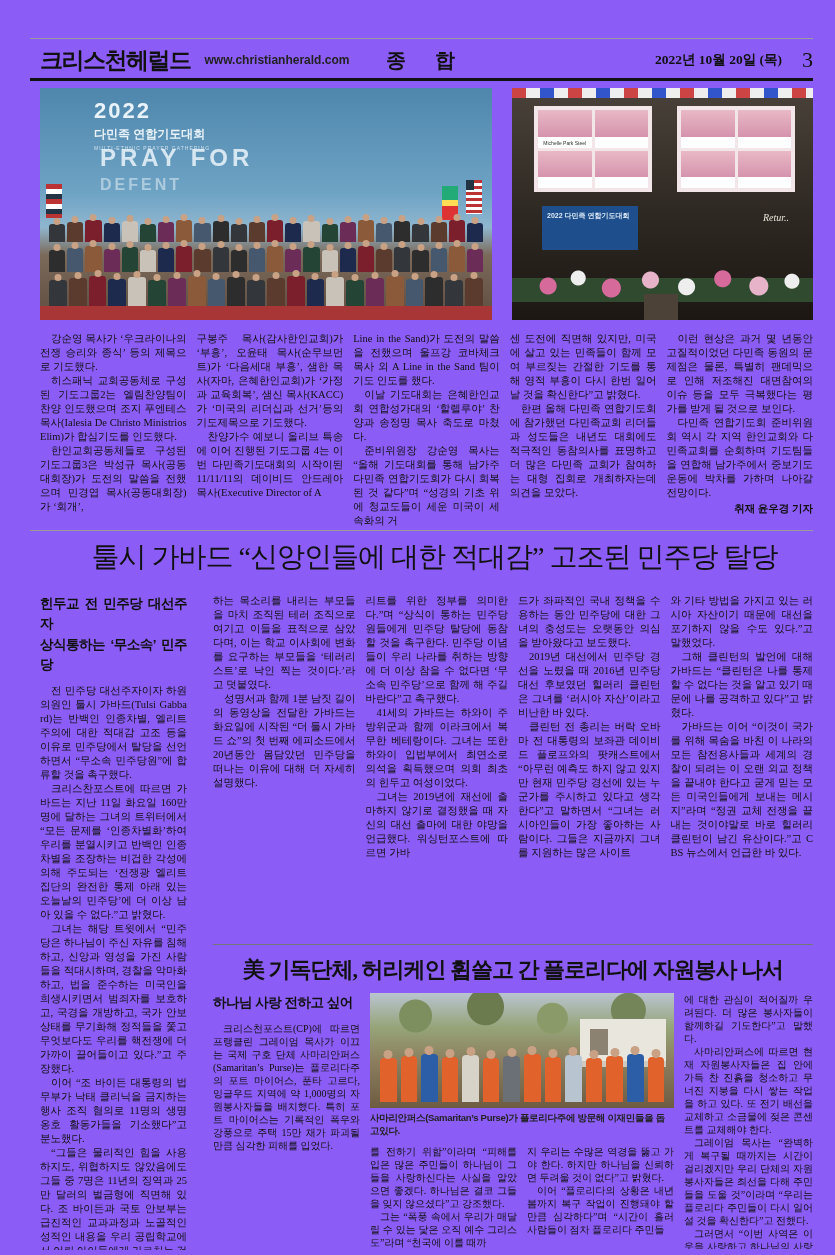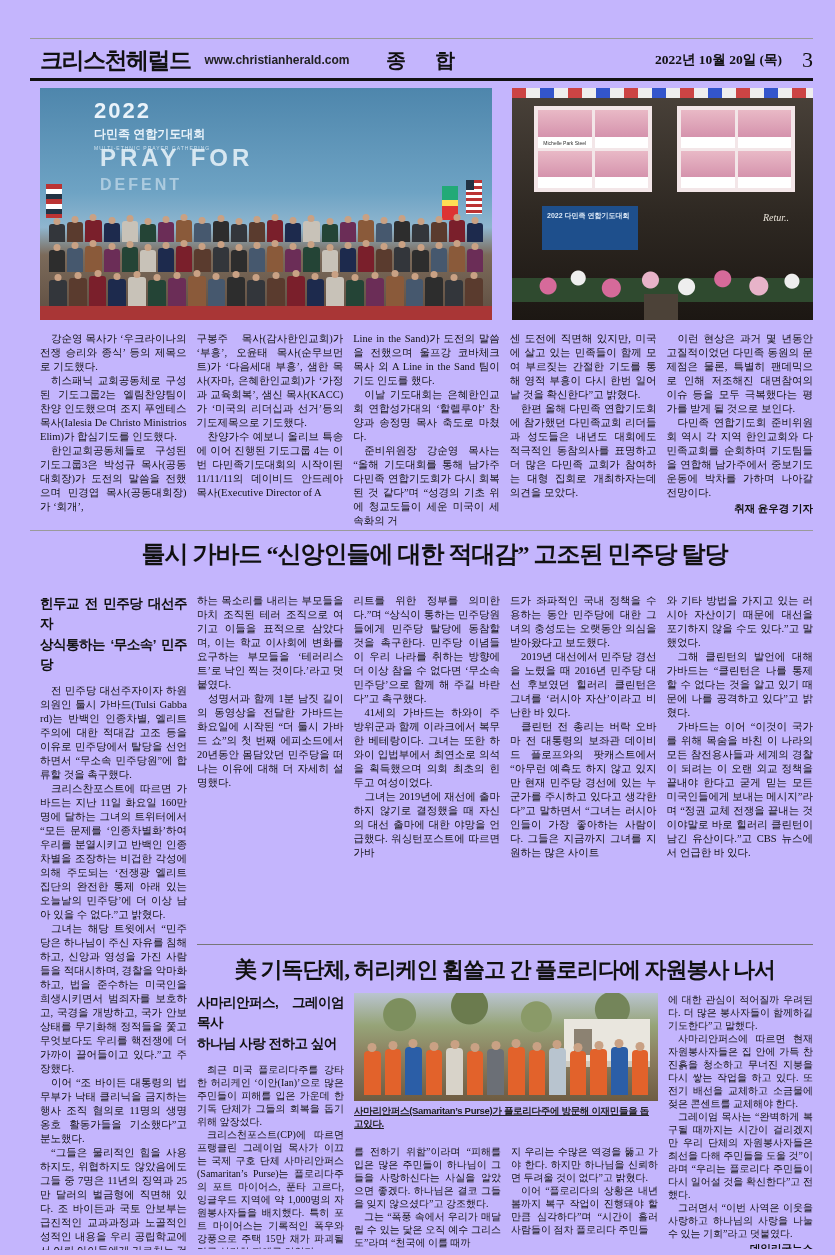--- a/index.html
+++ b/index.html
@@ -1,16 +1,16 @@
 <!DOCTYPE html>
 <html lang="ko"><head>
 <meta charset="utf-8">
 <style>
   html,body{margin:0;padding:0;background:#e8e8e8;}
-  .page{position:relative;width:835px;height:1255px;background:#c4b5fd;margin:0 auto;
+  .page{position:relative;width:835px;height:1255px;background:#8b5cf6;margin:0 auto;
         font-family:"Liberation Serif","DejaVu Serif",serif;color:#111;overflow:hidden;}
   .rule{position:absolute;left:30px;right:22px;border-top:1px solid #9a9a9a;}
   .rule.thick{border-top:3px solid #111;}
   
   .hdr{position:absolute;top:44px;left:40px;right:22px;height:32px;display:flex;align-items:center;}
   .masthead{font-family:"Liberation Sans",sans-serif;font-weight:bold;font-size:23px;letter-spacing:-1.5px;}
   .hdr-url{margin-left:14px;font-family:"Liberation Sans",sans-serif;font-weight:bold;font-size:12px;color:#222;}
   .hdr-section{position:absolute;left:50%;transform:translateX(-50%);font-weight:bold;font-size:20px;letter-spacing:12px;}
   .hdr-right{margin-left:auto;display:flex;align-items:center;}
   .hdr-date{font-weight:bold;font-size:13.5px;}
@@ -63,23 +63,23 @@
   
   .col{overflow:hidden;text-align:justify;}
   .para{margin:0;font-size:10.5px;line-height:14px;text-indent:11px;word-break:break-all;}
   .para.cont{text-indent:0;}
   .byline{font-size:10.5px;font-weight:bold;text-align:right;margin-top:2px;}
   .subhead{font-family:"Liberation Sans",sans-serif;font-weight:bold;font-size:13.5px;line-height:1.5;margin-bottom:9px;letter-spacing:-0.5px;}
   
   .top-article{position:absolute;top:332px;left:40px;right:22px;height:194px;display:flex;gap:10px;}
   .top-article .col{flex:1;}
   
-  .headline1{position:absolute;top:538px;left:40px;right:6px;text-align:center;font-weight:bold;
-    font-size:24px;letter-spacing:-1px;}
-  .main-body{position:absolute;top:594px;left:40px;right:22px;height:656px;display:flex;gap:10px;}
+  .headline1{position:absolute;top:538px;left:40px;right:6px;text-align:center;font-weight:normal;
+    font-size:28px;letter-spacing:-1px;}
+  .main-body{position:absolute;top:594px;left:40px;right:22px;height:656px;display:flex;gap:26px;}
   .main-col1{width:147px;flex:none;height:100%;}
   .right-region{flex:1;display:flex;flex-direction:column;}
   .main-cols{display:flex;gap:10px;height:342px;}
   .main-cols .col{flex:1;}
   .divider2{border:0;border-top:1px solid #777;margin:8px 0 0;}
   
   .headline2{text-align:center;font-weight:bold;font-size:22px;letter-spacing:-1px;padding:10px 0 8px;}
   .bottom-grid{display:flex;gap:10px;height:256px;}
   .bottom-grid .para{font-size:10px;line-height:13px;text-indent:10px;}
   .bottom-grid .para.cont{text-indent:0;}
@@ -93,21 +93,21 @@
       radial-gradient(circle at 60% 22%,#8a9a68 0 15px,transparent 16px),
       radial-gradient(circle at 85% 15%,#74855a 0 17px,transparent 18px),
       linear-gradient(180deg,#b9c4d0 0%,#96a478 30%,#8b7d5e 60%,#6e5c42 100%);}
   .bhouse{position:absolute;right:8px;top:26px;width:86px;height:48px;background:#e9e6de;
     box-shadow:inset 0 -6px 0 #cfcabd;}
   .bhouse::before{content:"";position:absolute;left:10px;top:10px;width:18px;height:26px;background:#8c8272;}
   .bpeople{position:absolute;left:0;right:0;bottom:6px;}
   .bpeople .person{border-radius:4px 4px 0 0;margin:0 2px;}
   .bpeople .person::before{width:9px;height:9px;top:-8px;}
   .bcaption{font-family:"Liberation Sans",sans-serif;font-weight:bold;font-size:9.5px;color:#222;
-    margin:4px 0 14px;letter-spacing:-0.3px;text-decoration:underline;}
+    margin:4px 0 7px;letter-spacing:-0.3px;}
   .bmid-cols{display:flex;gap:10px;flex:1;}
   .bmid-cols .col{flex:1;}
 </style>
 </head>
 <body>
 
 <div class="page">
 
   <div class="rule" style="top:38px"></div>
   <div class="hdr">
@@ -304,25 +304,23 @@
           </div>
       </div>
 
       <hr class="divider2">
 
       <h2 class="headline2" style="margin:0">美 기독단체, 허리케인 휩쓸고 간 플로리다에 자원봉사 나서</h2>
 
       <div class="bottom-grid">
         <div class="bcolA col">
           <div class="subhead">
-            <div>사마리안퍼스, 그레이엄 목사</div>
             <div>하나님 사랑 전하고 싶어</div>
           </div>
           <div>
-              <p class="para">최근 미국 플로리다주를 강타한 허리케인 ‘이안(Ian)’으로 많은 주민들이 피해를 입은 가운데 한 기독 단체가 그들의 회복을 돕기 위해 앞장섰다.</p>
               <p class="para">크리스천포스트(CP)에 따르면 프랭클린 그레이엄 목사가 이끄는 국제 구호 단체 사마리안퍼스(Samaritan’s Purse)는 플로리다주의 포트 마이어스, 푼타 고르다, 잉글우드 지역에 약 1,000명의 자원봉사자들을 배치했다. 특히 포트 마이어스는 기록적인 폭우와 강풍으로 주택 15만 채가 파괴될 만큼 심각한 피해를 입었다.</p>
             </div>
         </div>
 
         <div class="bmid">
           <div class="bphoto">
             <div class="bhouse"></div>
             <div class="bpeople" id="crowd-bottom">
                 <div class="crowd-row" style="height: 52px;">
                   <div class="person" style="background: rgb(226, 98, 43); height: 44px;"></div>

